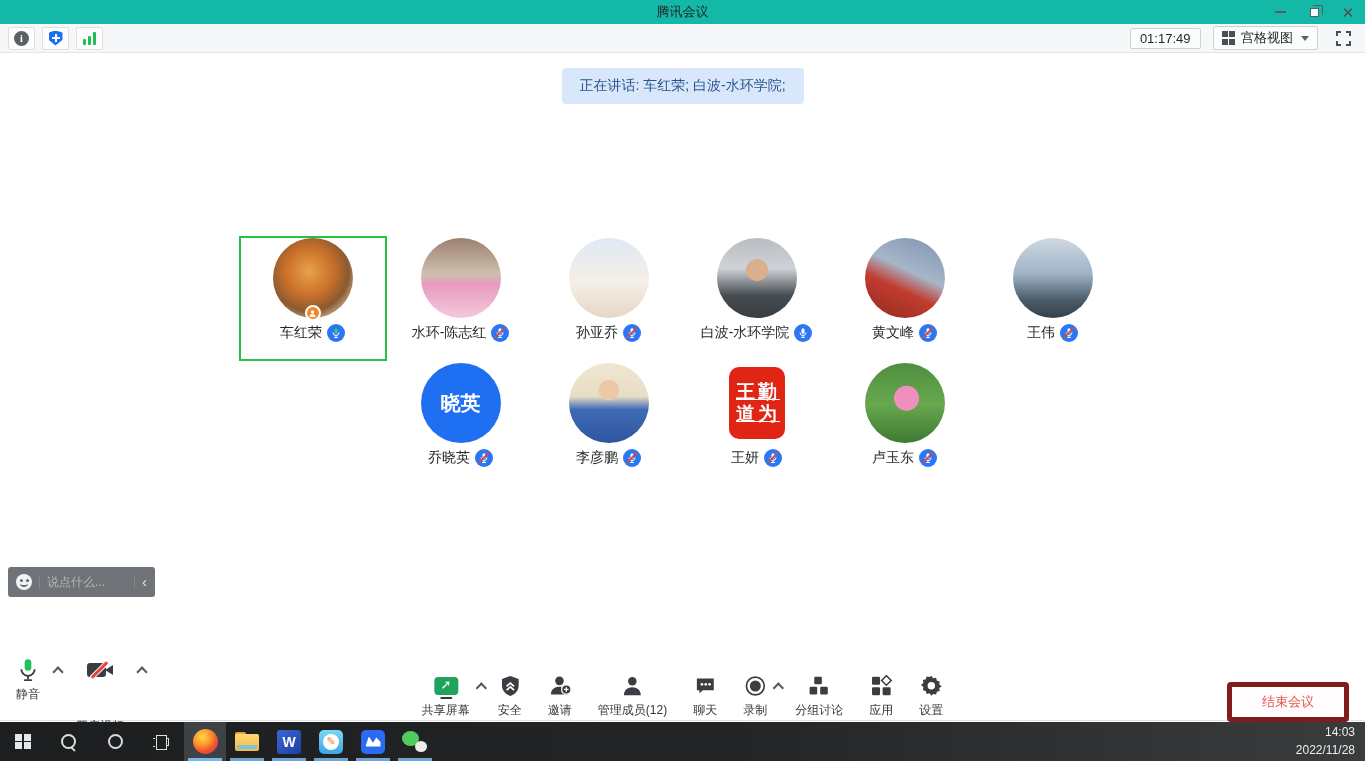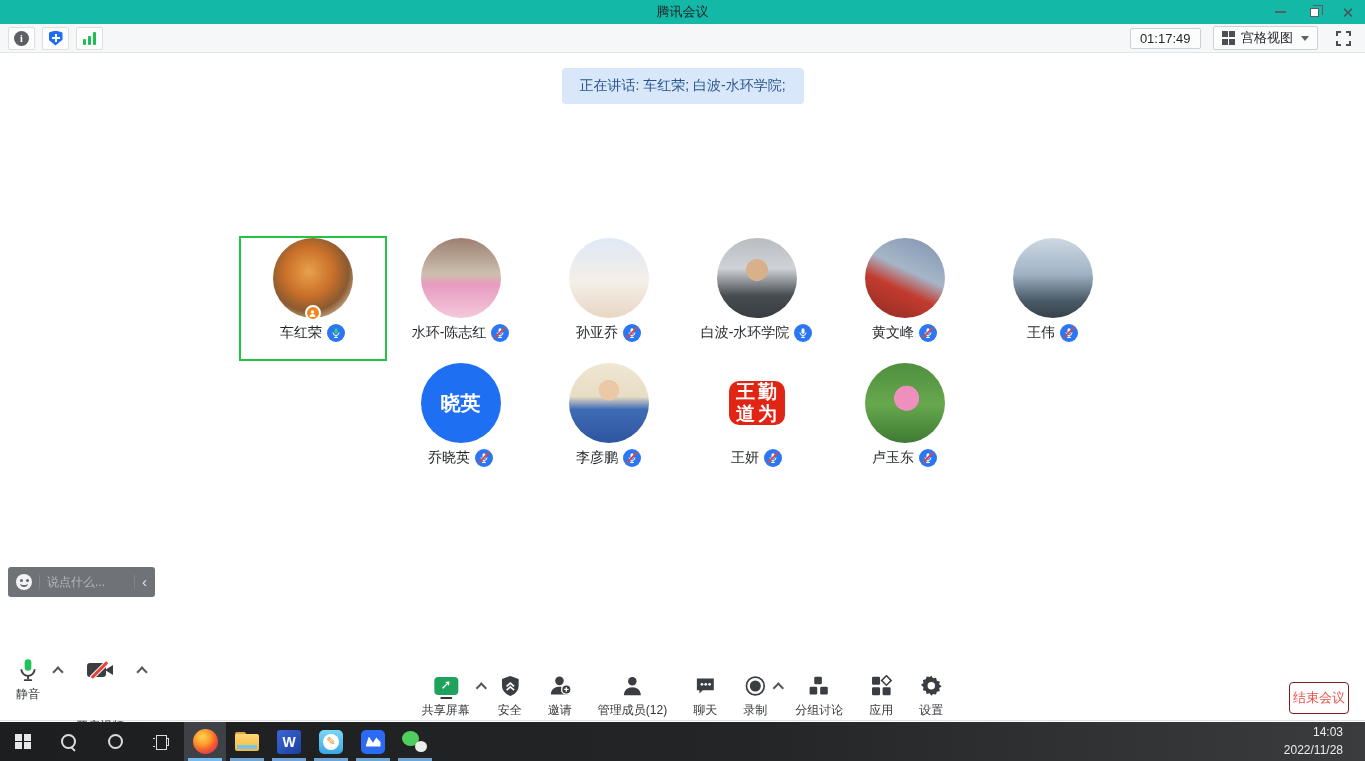--- a/index.html
+++ b/index.html
@@ -43,21 +43,21 @@
   
   .stage { position:absolute; top:53px; left:0; right:0; height:619px; background:#fff; }
   .banner { position:absolute; top:15px; left:50%; transform:translateX(-50%); background:#d8e8fa; border-radius:4px; padding:9px 18px; font-size:14px; color:#2a548e; white-space:nowrap; }
 
   .grid { position:absolute; top:183px; left:0; right:0; display:flex; flex-direction:column; align-items:center; }
   .grow { display:flex; }
   .tile { width:148px; height:125px; display:flex; flex-direction:column; align-items:center; padding-top:2px; position:relative; }
   .tile.selected { outline:2px solid #23c343; outline-offset:-2px; }
   .avatar { width:80px; height:80px; border-radius:50%; position:relative; display:flex; align-items:center; justify-content:center; background:#dde2e8; overflow:visible; }
   .avatar-inner { color:#ffffff; font-size:20px; font-weight:bold; text-align:center; white-space:pre-line; line-height:1.15; display:flex; align-items:center; justify-content:center; }
-  .avatar-inner.seal { width:56px; height:44px; border-radius:10px; font-size:19px; letter-spacing:3px; padding-left:3px; }
+  .avatar-inner.seal { width:56px; height:72px; border-radius:10px; font-size:19px; letter-spacing:3px; padding-left:3px;text-decoration:underline; }
   .host-badge { display:none; position:absolute; bottom:-3px; left:50%; transform:translateX(-50%); width:16px; height:16px; border-radius:50%; background:#f0881f; border:2px solid #fff; align-items:center; justify-content:center; }
   .host-badge svg { display:block; }
   .pname-row { margin-top:6px; display:flex; align-items:center; gap:5px; max-width:146px; }
   .pname { font-size:14px; color:#25282b; white-space:nowrap; }
   .mic-badge { position:relative; width:18px; height:18px; border-radius:50%; background:#2b77f3; flex:0 0 auto; display:flex; align-items:center; justify-content:center; }
   .mic-badge svg { display:block; }
   .mic-body { fill:#ffffff; }
   .mic-badge.speaking .mic-body { fill:#35d05e; }
   .mic-badge.muted::after { content:""; position:absolute; left:8px; top:1px; width:2px; height:15px; background:#d94a42; transform:rotate(45deg); border-radius:1px; }
 
@@ -72,21 +72,21 @@
 
   
   .toolbar { position:absolute; left:0; right:0; top:672px; height:49px; background:#fff; border-bottom:1px solid #dfe1e3; display:flex; align-items:center; }
   .tool-item { display:flex; flex-direction:column; align-items:center; justify-content:flex-start; gap:4px; color:#33363a; font-size:12px; }
   .tool-item .ticon { height:24px; display:flex; align-items:center; justify-content:center; }
   .chev-up { width:8px; height:8px; border-left:2px solid #55585c; border-top:2px solid #55585c; transform:rotate(45deg); margin:10px 0 0 6px; align-self:flex-start; }
   .tgroup-left { position:absolute; left:16px; display:flex; }
   .tgroup-left .tool-item { margin-right:8px; }
   .tgroup-center { position:absolute; left:50%; transform:translateX(-50%); display:flex; align-items:flex-start; }
   .tgroup-center .tool-item { margin:0 13px; }
-  .end-btn { position:absolute; right:16px; top:10px; border:1px solid #7f1d1d; border-radius:4px; background:#fffdfd; color:#e6544c; font-size:13px; padding:6px 3px; }
+  .end-btn { position:absolute; right:16px; top:10px; border:5px solid #7f1d1d; border-radius:4px; background:#fffdfd; color:#e6544c; font-size:13px; padding:6px 30px; }
 
   .share-ico { width:24px; height:18px; background:#1fa35c; border-radius:4px; position:relative; display:flex; align-items:center; justify-content:center; }
   .share-ico::after { content:""; position:absolute; bottom:-4px; left:6px; width:12px; height:2px; background:#33363a; border-radius:1px; }
   .share-arrow { color:#fff; font-size:13px; line-height:1; transform:translateY(-1px); }
   .cam-ico { position:relative; width:26px; height:18px; }
   .cam-body { position:absolute; left:0; top:2px; width:19px; height:14px; background:#3a3d41; border-radius:3px; }
   .cam-lens { position:absolute; right:0; top:4px; width:0; height:0; border-top:5px solid transparent; border-bottom:5px solid transparent; border-right:8px solid #3a3d41; }
   .cam-slash { position:absolute; left:11px; top:-2px; width:3px; height:22px; background:#e8443b; transform:rotate(45deg); border-radius:1px; box-shadow:0 0 0 1px #fff; }
 
   
@@ -112,21 +112,21 @@
   .folder::after { content:""; position:absolute; left:0; top:2px; right:0; bottom:0; background:linear-gradient(180deg,#ffd878,#f2b83e); border-radius:2px; }
   .folder i { position:absolute; z-index:2; left:2px; bottom:2px; width:20px; height:4px; background:#76c5e8; border-radius:1px; }
   .wordic { width:24px; height:24px; border-radius:3px; background:linear-gradient(135deg,#3b66d9,#1c3f9c); color:#fff; font-weight:bold; font-size:14px; display:flex; align-items:center; justify-content:center; }
   .pencilic { width:24px; height:24px; border-radius:5px; background:linear-gradient(180deg,#7dd7f5,#3ba6e6); display:flex; align-items:center; justify-content:center; }
   .pencilic b { width:16px; height:16px; border-radius:50%; background:#fff; color:#f0882a; font-size:11px; display:flex; align-items:center; justify-content:center; }
   .meetic { width:24px; height:24px; border-radius:5px; background:#2b6bf3; display:flex; align-items:center; justify-content:center; }
   .meetic i { width:15px; height:10px; background:#fff; clip-path:polygon(0 100%,22% 0,50% 62%,72% 10%,100% 55%,100% 100%); }
   .wcic { position:relative; width:26px; height:24px; }
   .wcic::before { content:""; position:absolute; left:0; top:1px; width:17px; height:15px; background:#4fce5d; border-radius:50% 50% 46% 50%; }
   .wcic::after { content:""; position:absolute; right:1px; bottom:2px; width:12px; height:11px; background:#eceded; border-radius:50%; }
-  .tclock { margin-left:auto; display:flex; flex-direction:column; justify-content:center; align-items:flex-end; padding-right:22px; color:#eceded; font-size:12px; line-height:1.45; }
+  .tclock { margin-left:auto; display:flex; flex-direction:column; justify-content:center; align-items:flex-end; padding-right:10px; color:#eceded; font-size:12px; line-height:1.45; }
 </style>
 </head>
 <body>
 
 <div class="app">
 
   <div class="titlebar">
     <div class="title">腾讯会议</div>
     <div class="win-controls">
       <div class="win-btn">

